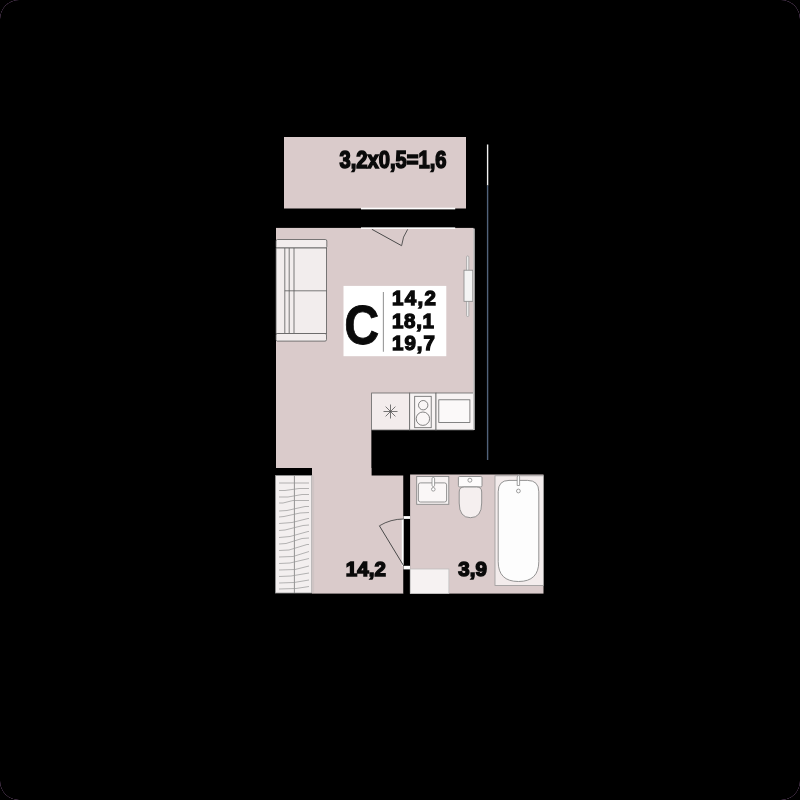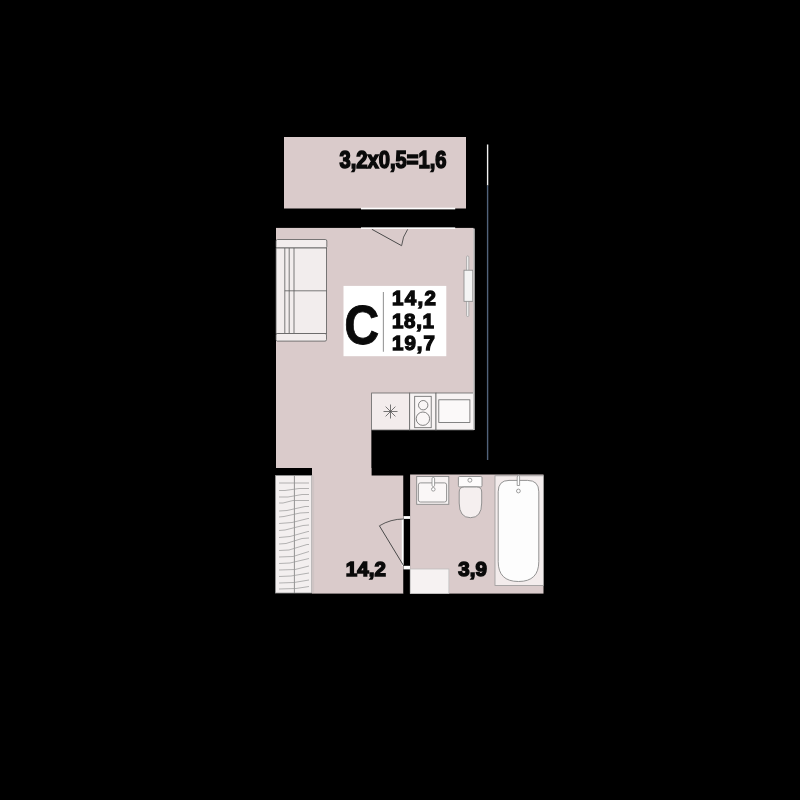--- a/index.html
+++ b/index.html
@@ -1,17 +1,17 @@
 <!DOCTYPE html>
 <html><head>
 <meta charset="utf-8">
 <style>
   html,body{margin:0;padding:0;background:#000;}
   .page{position:relative;width:800px;height:800px;background:#f0abfc;overflow:hidden;
-        font-family:"Liberation Sans",sans-serif;}
+        font-family:"Liberation Sans",sans-serif;border-radius:19px;}
   svg{position:absolute;left:0;top:0;}
   text{font-family:"Liberation Sans",sans-serif;font-weight:bold;fill:#0a0a0a;}
 </style>
 </head>
 <body>
 <div class="page">
 <svg width="800" height="800" viewBox="0 0 800 800">
 
   <rect x="0" y="0" width="800" height="800" fill="#000"></rect>
 

